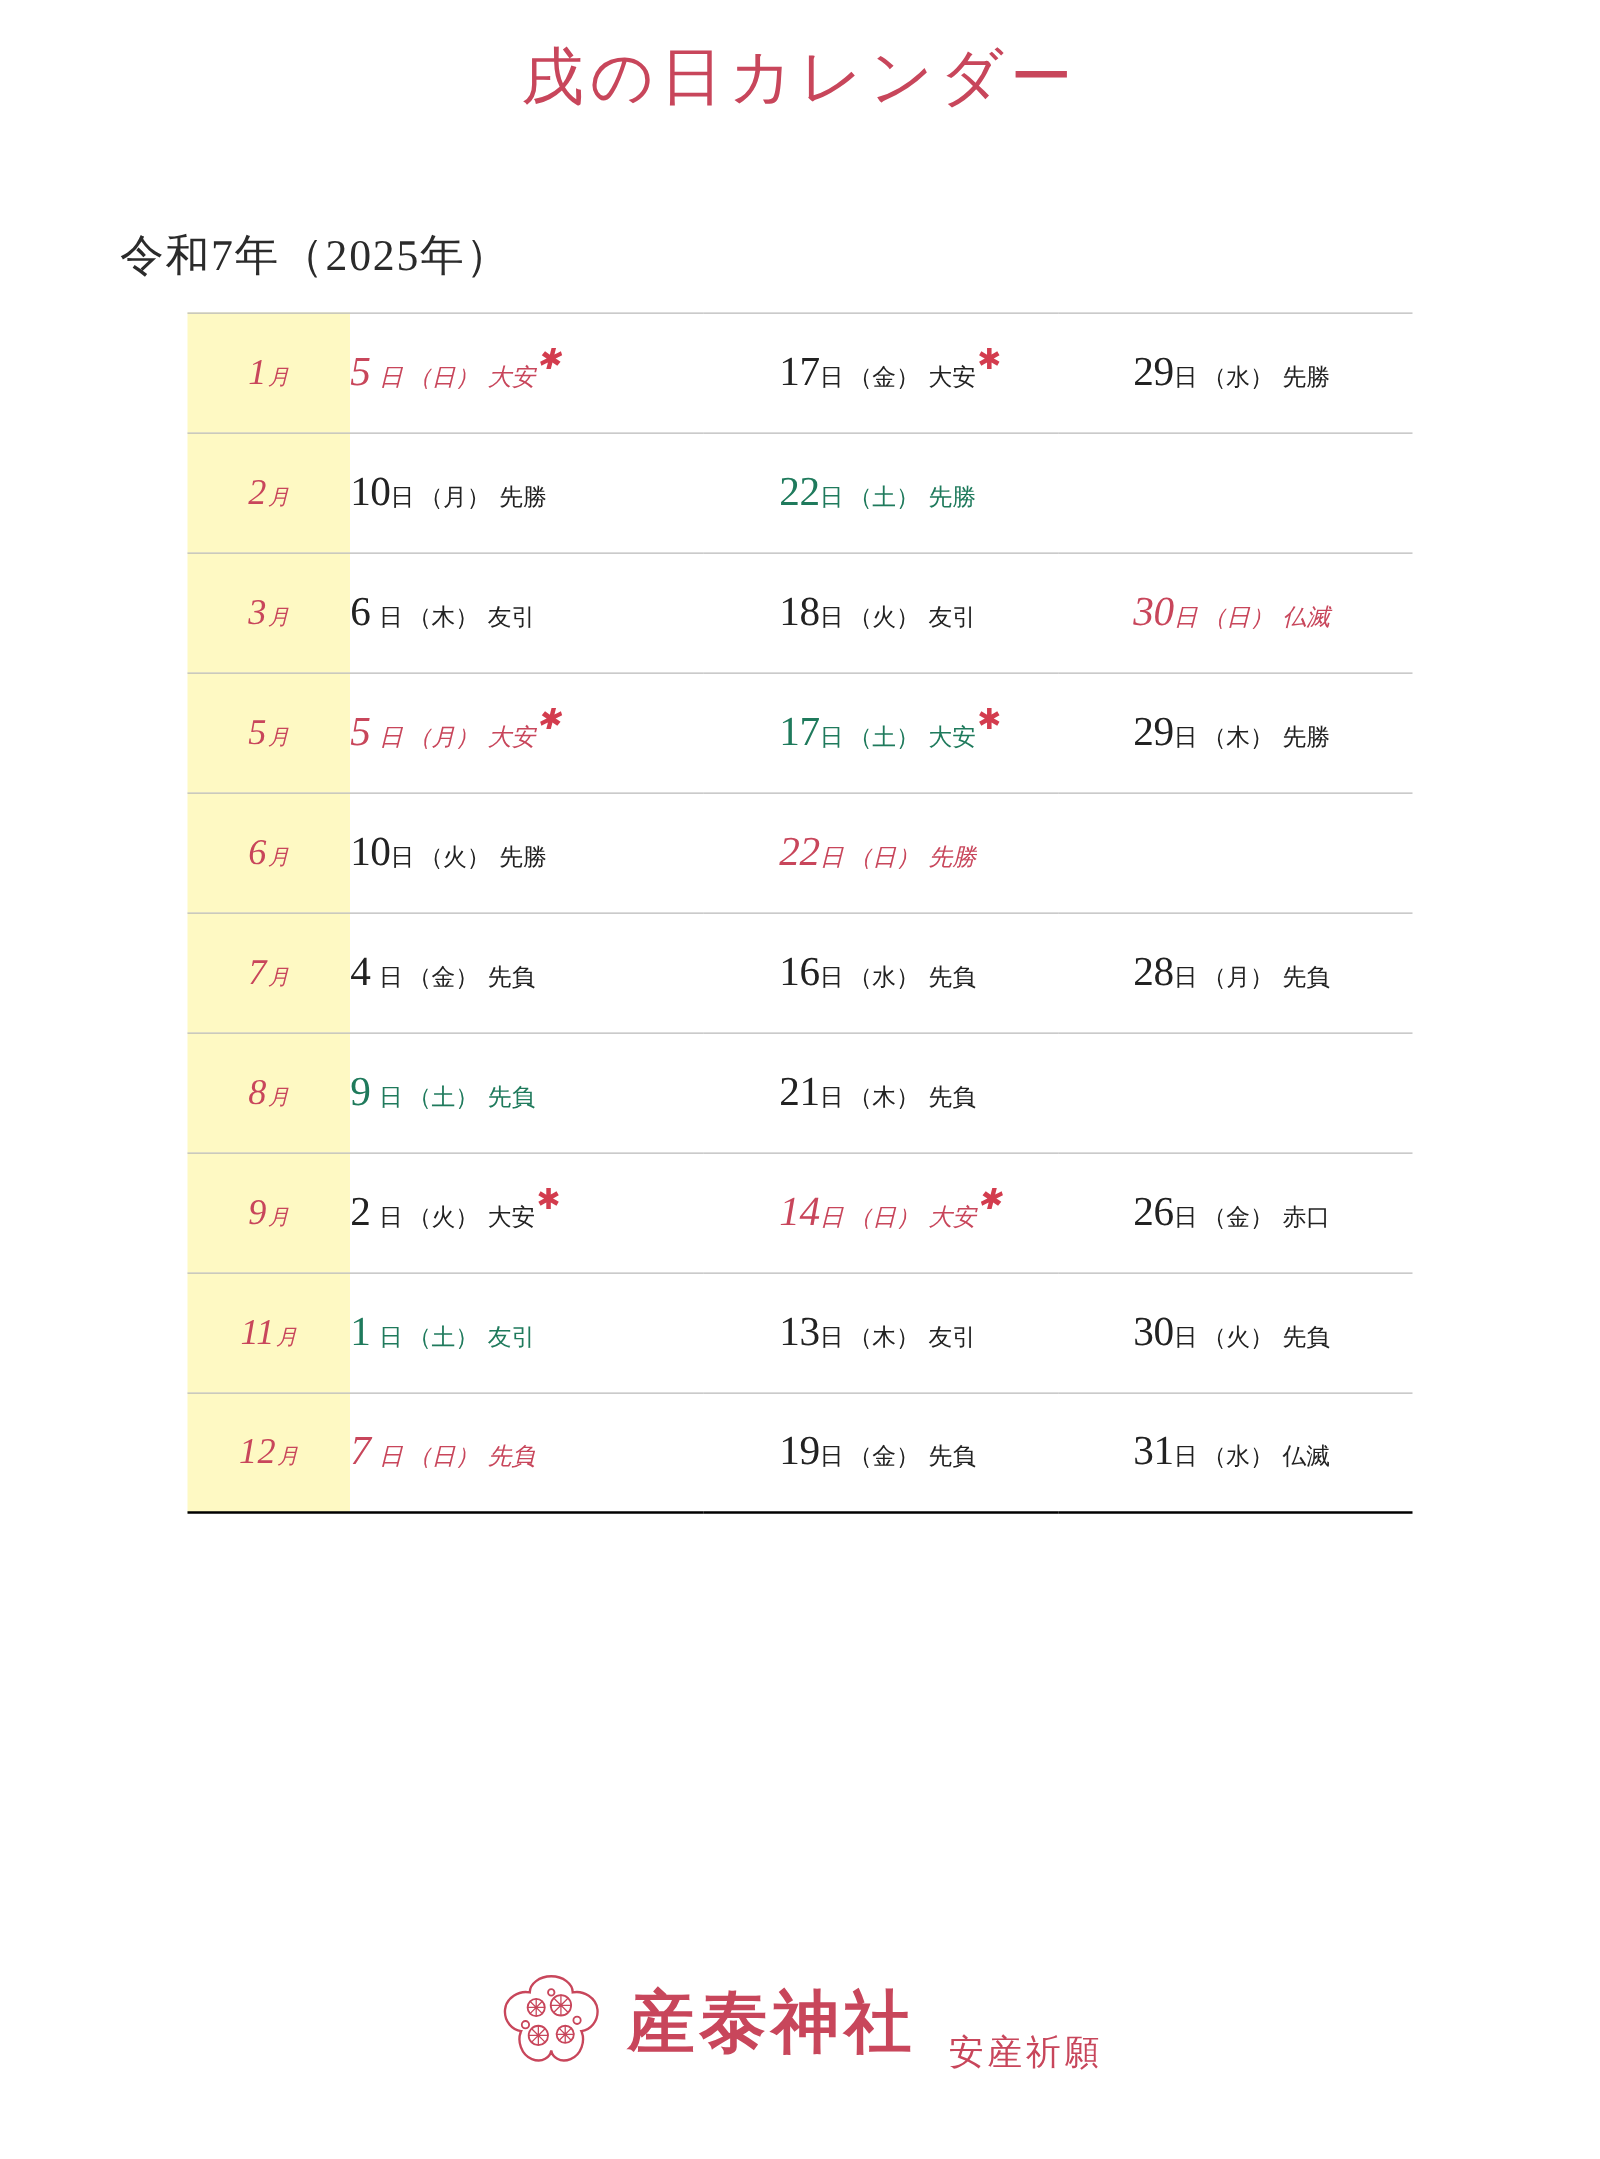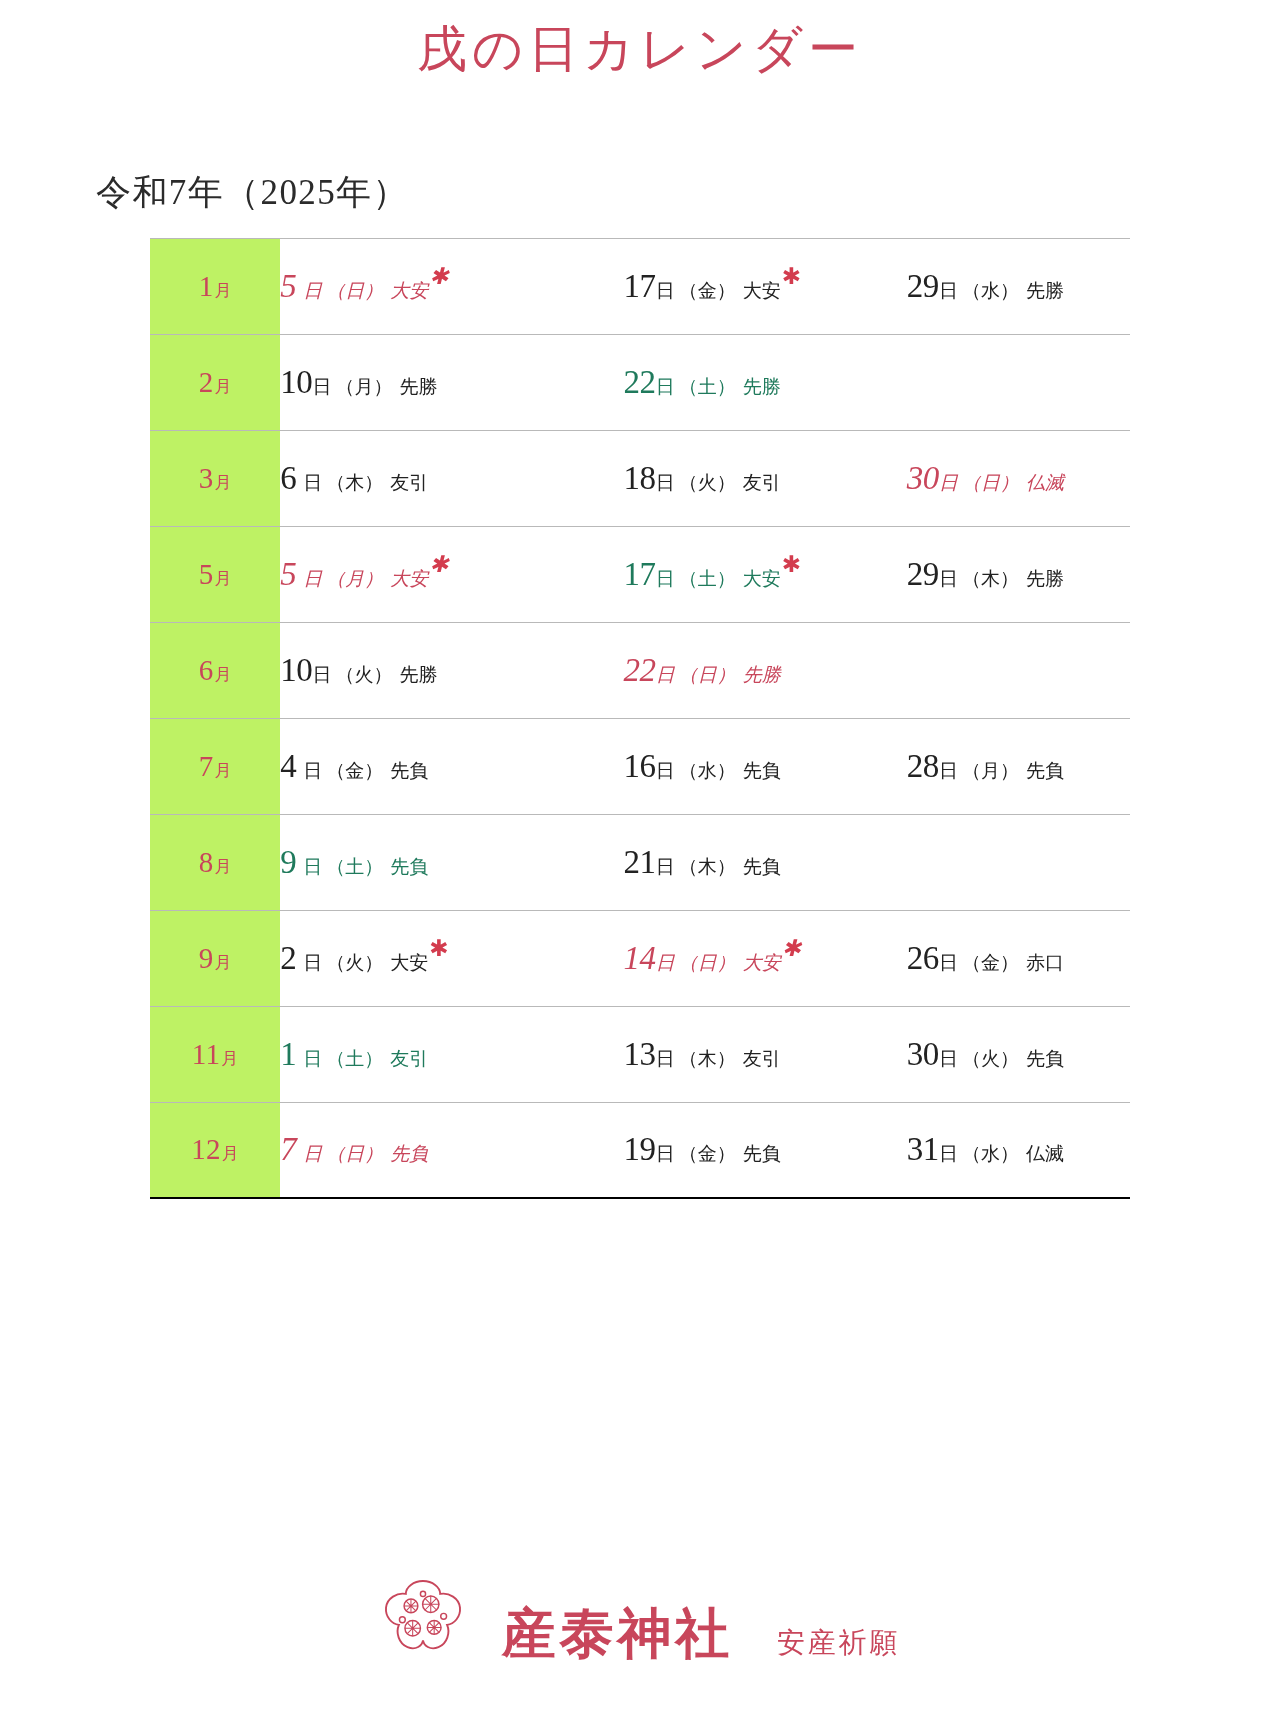--- a/index.html
+++ b/index.html
@@ -17,21 +17,21 @@
     overflow: hidden;
   }
 
   
   .page-title {
     text-align: center;
     color: #c8465b;
     font-size: 50px;
     letter-spacing: 0.10em;
     font-weight: 400;
-    margin: 0;
+    margin: 12px;
     padding-top: 18px;
     line-height: 1.25;
     font-family: "Liberation Serif", "DejaVu Serif", serif;
   }
 
   
   .year-heading {
     margin: 88px 0 0 96px;
     font-size: 35px;
     color: #2b2b2b;
@@ -53,24 +53,25 @@
     border-bottom: 2px solid #000000;
   }
   .cal-table td {
     height: 96px;
     vertical-align: middle;
     padding: 0;
   }
 
   .month-cell {
     width: 130px;
-    background: #bef264;
+    background: #fef9c3;
     text-align: center;
     color: #c8465b;
     white-space: nowrap;
+    font-style: italic;
   }
   .month-num {
     font-size: 29px;
     letter-spacing: 0.01em;
   }
   .month-unit {
     font-size: 17px;
     margin-left: 1px;
   }
 
@@ -119,23 +120,23 @@
   
   .d-num.single { margin-right: 7px; }
 
   
   .footer {
     position: absolute;
     left: 0;
     right: 0;
     bottom: 66px;
     display: flex;
-    align-items: flex-end;
+    align-items: center;
     justify-content: center;
-    gap: 36px;
+    gap: 18px;
   }
   .crest { width: 86px; height: 86px; flex: 0 0 auto; }
   .shrine-name {
     color: #c8465b;
     font-size: 54px;
     letter-spacing: 0.07em;
     font-weight: 600;
     font-family: "Liberation Serif", "DejaVu Serif", serif;
     line-height: 1;
   }

